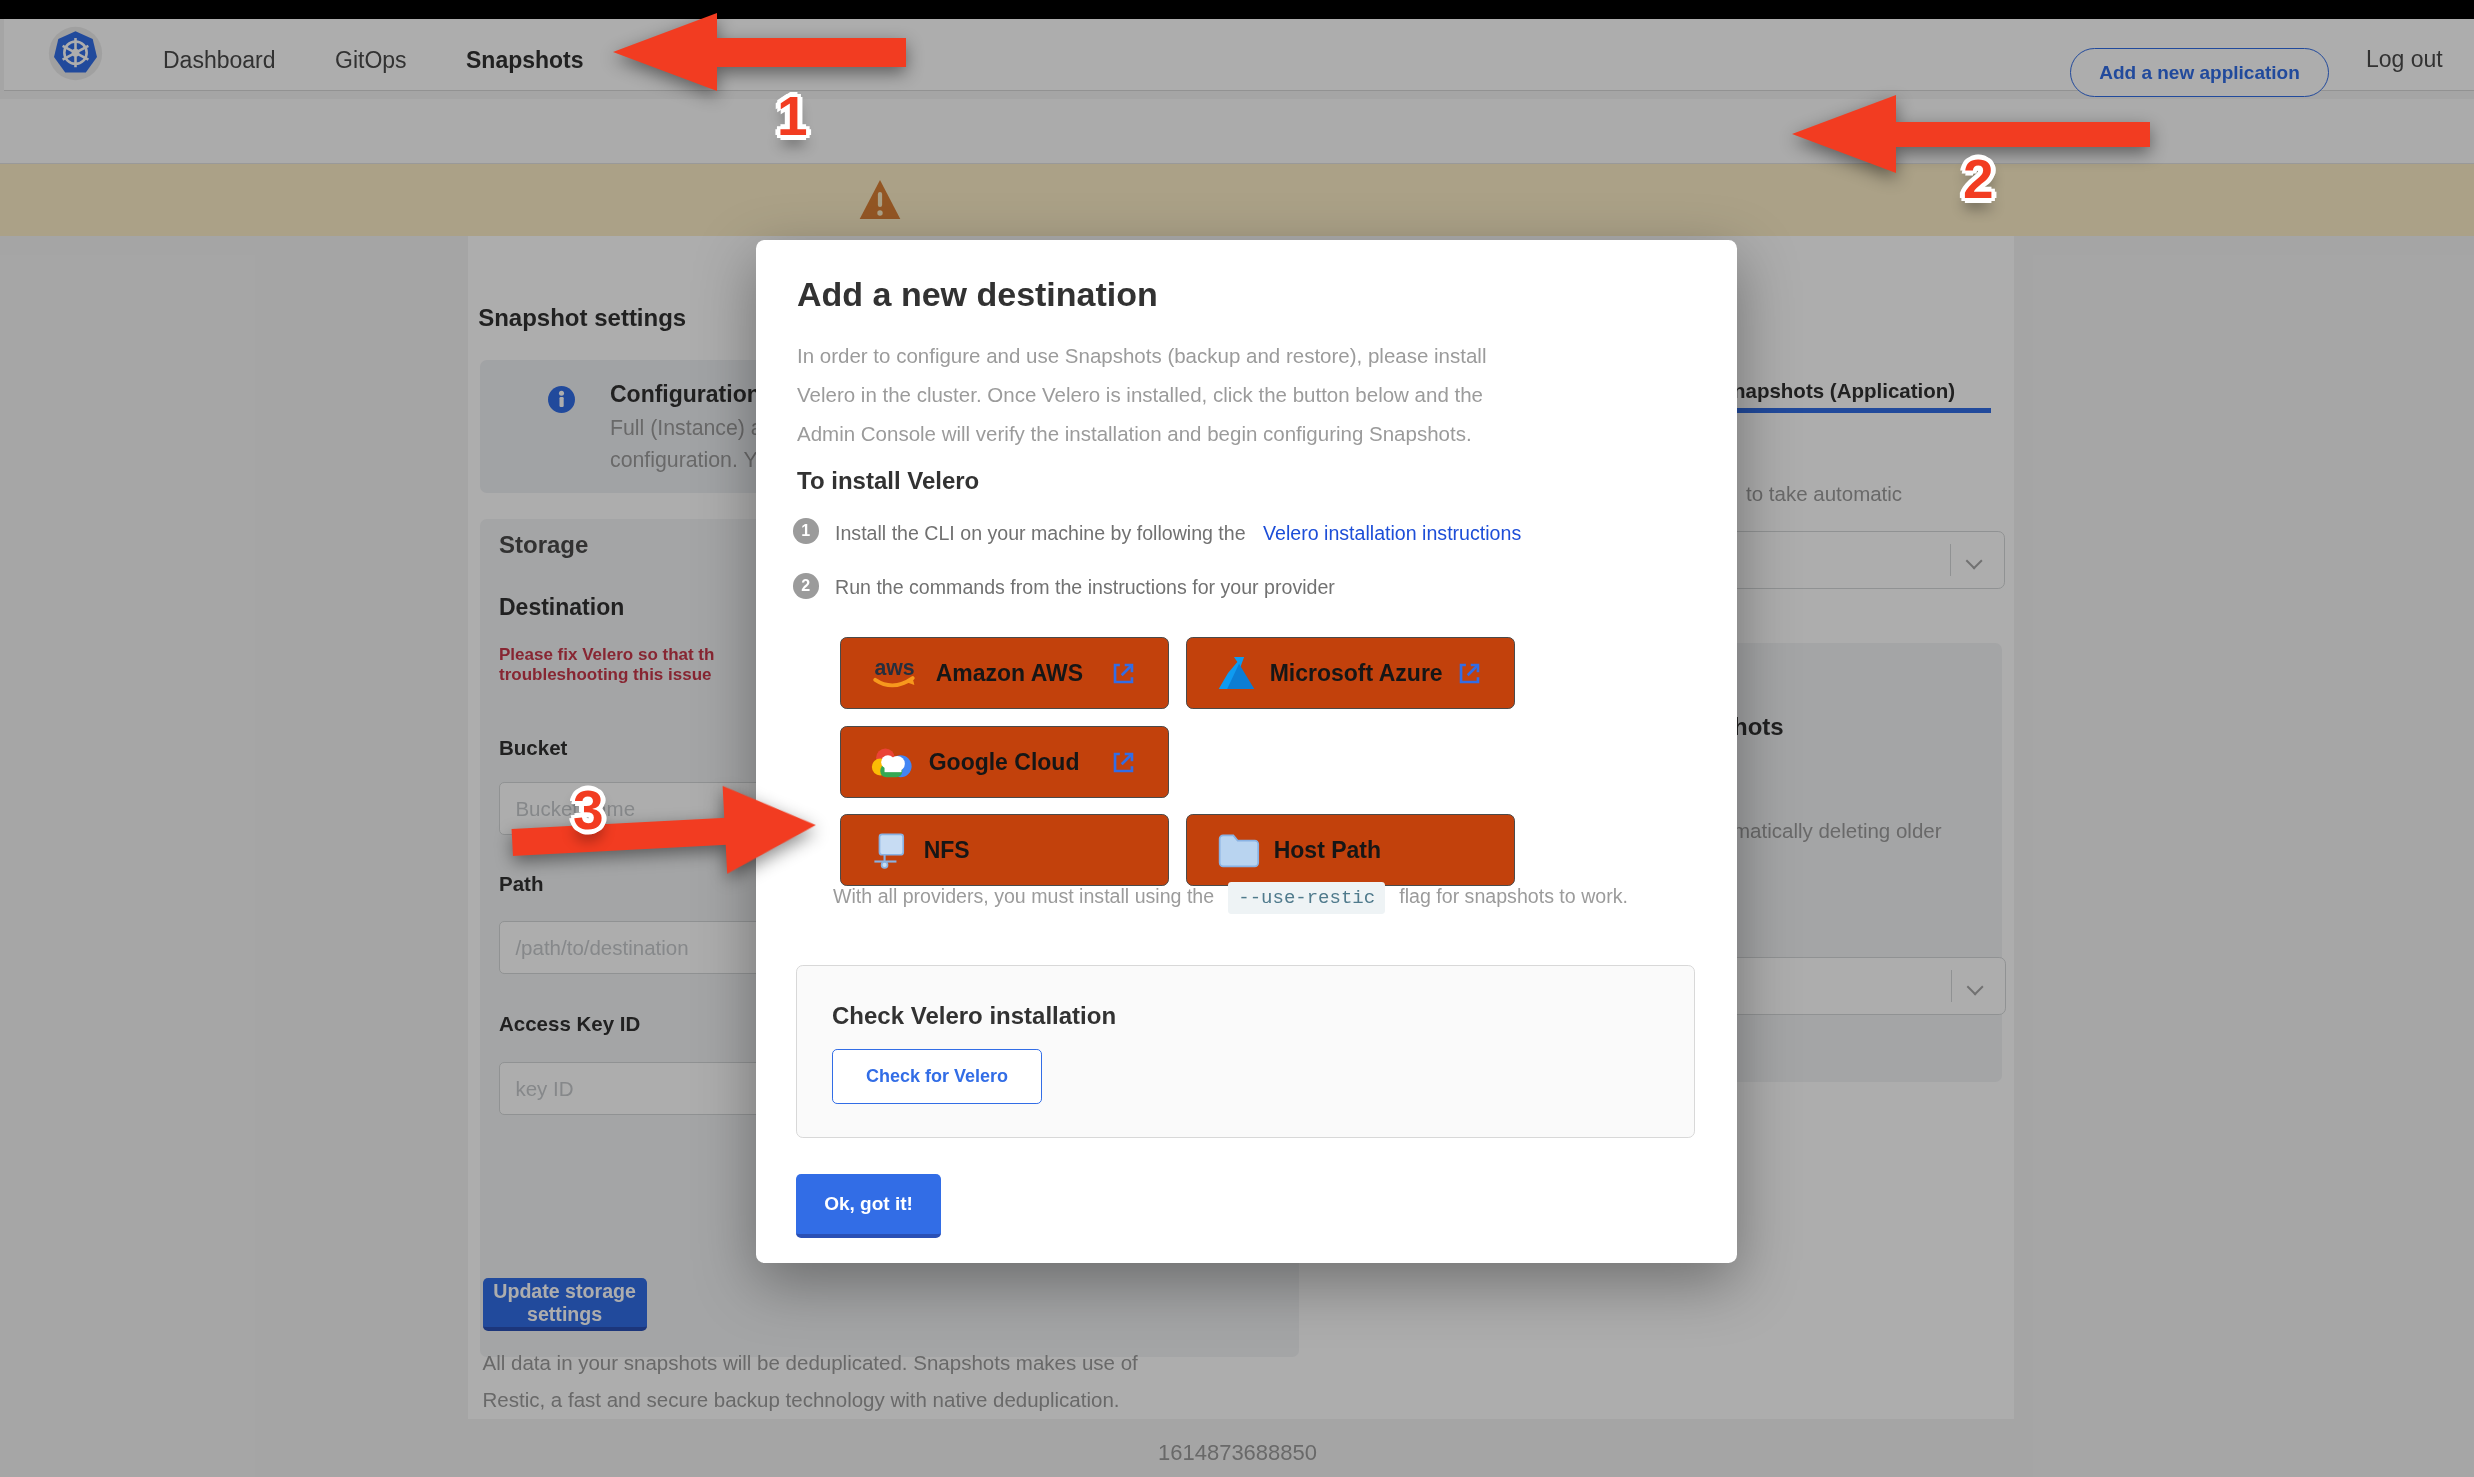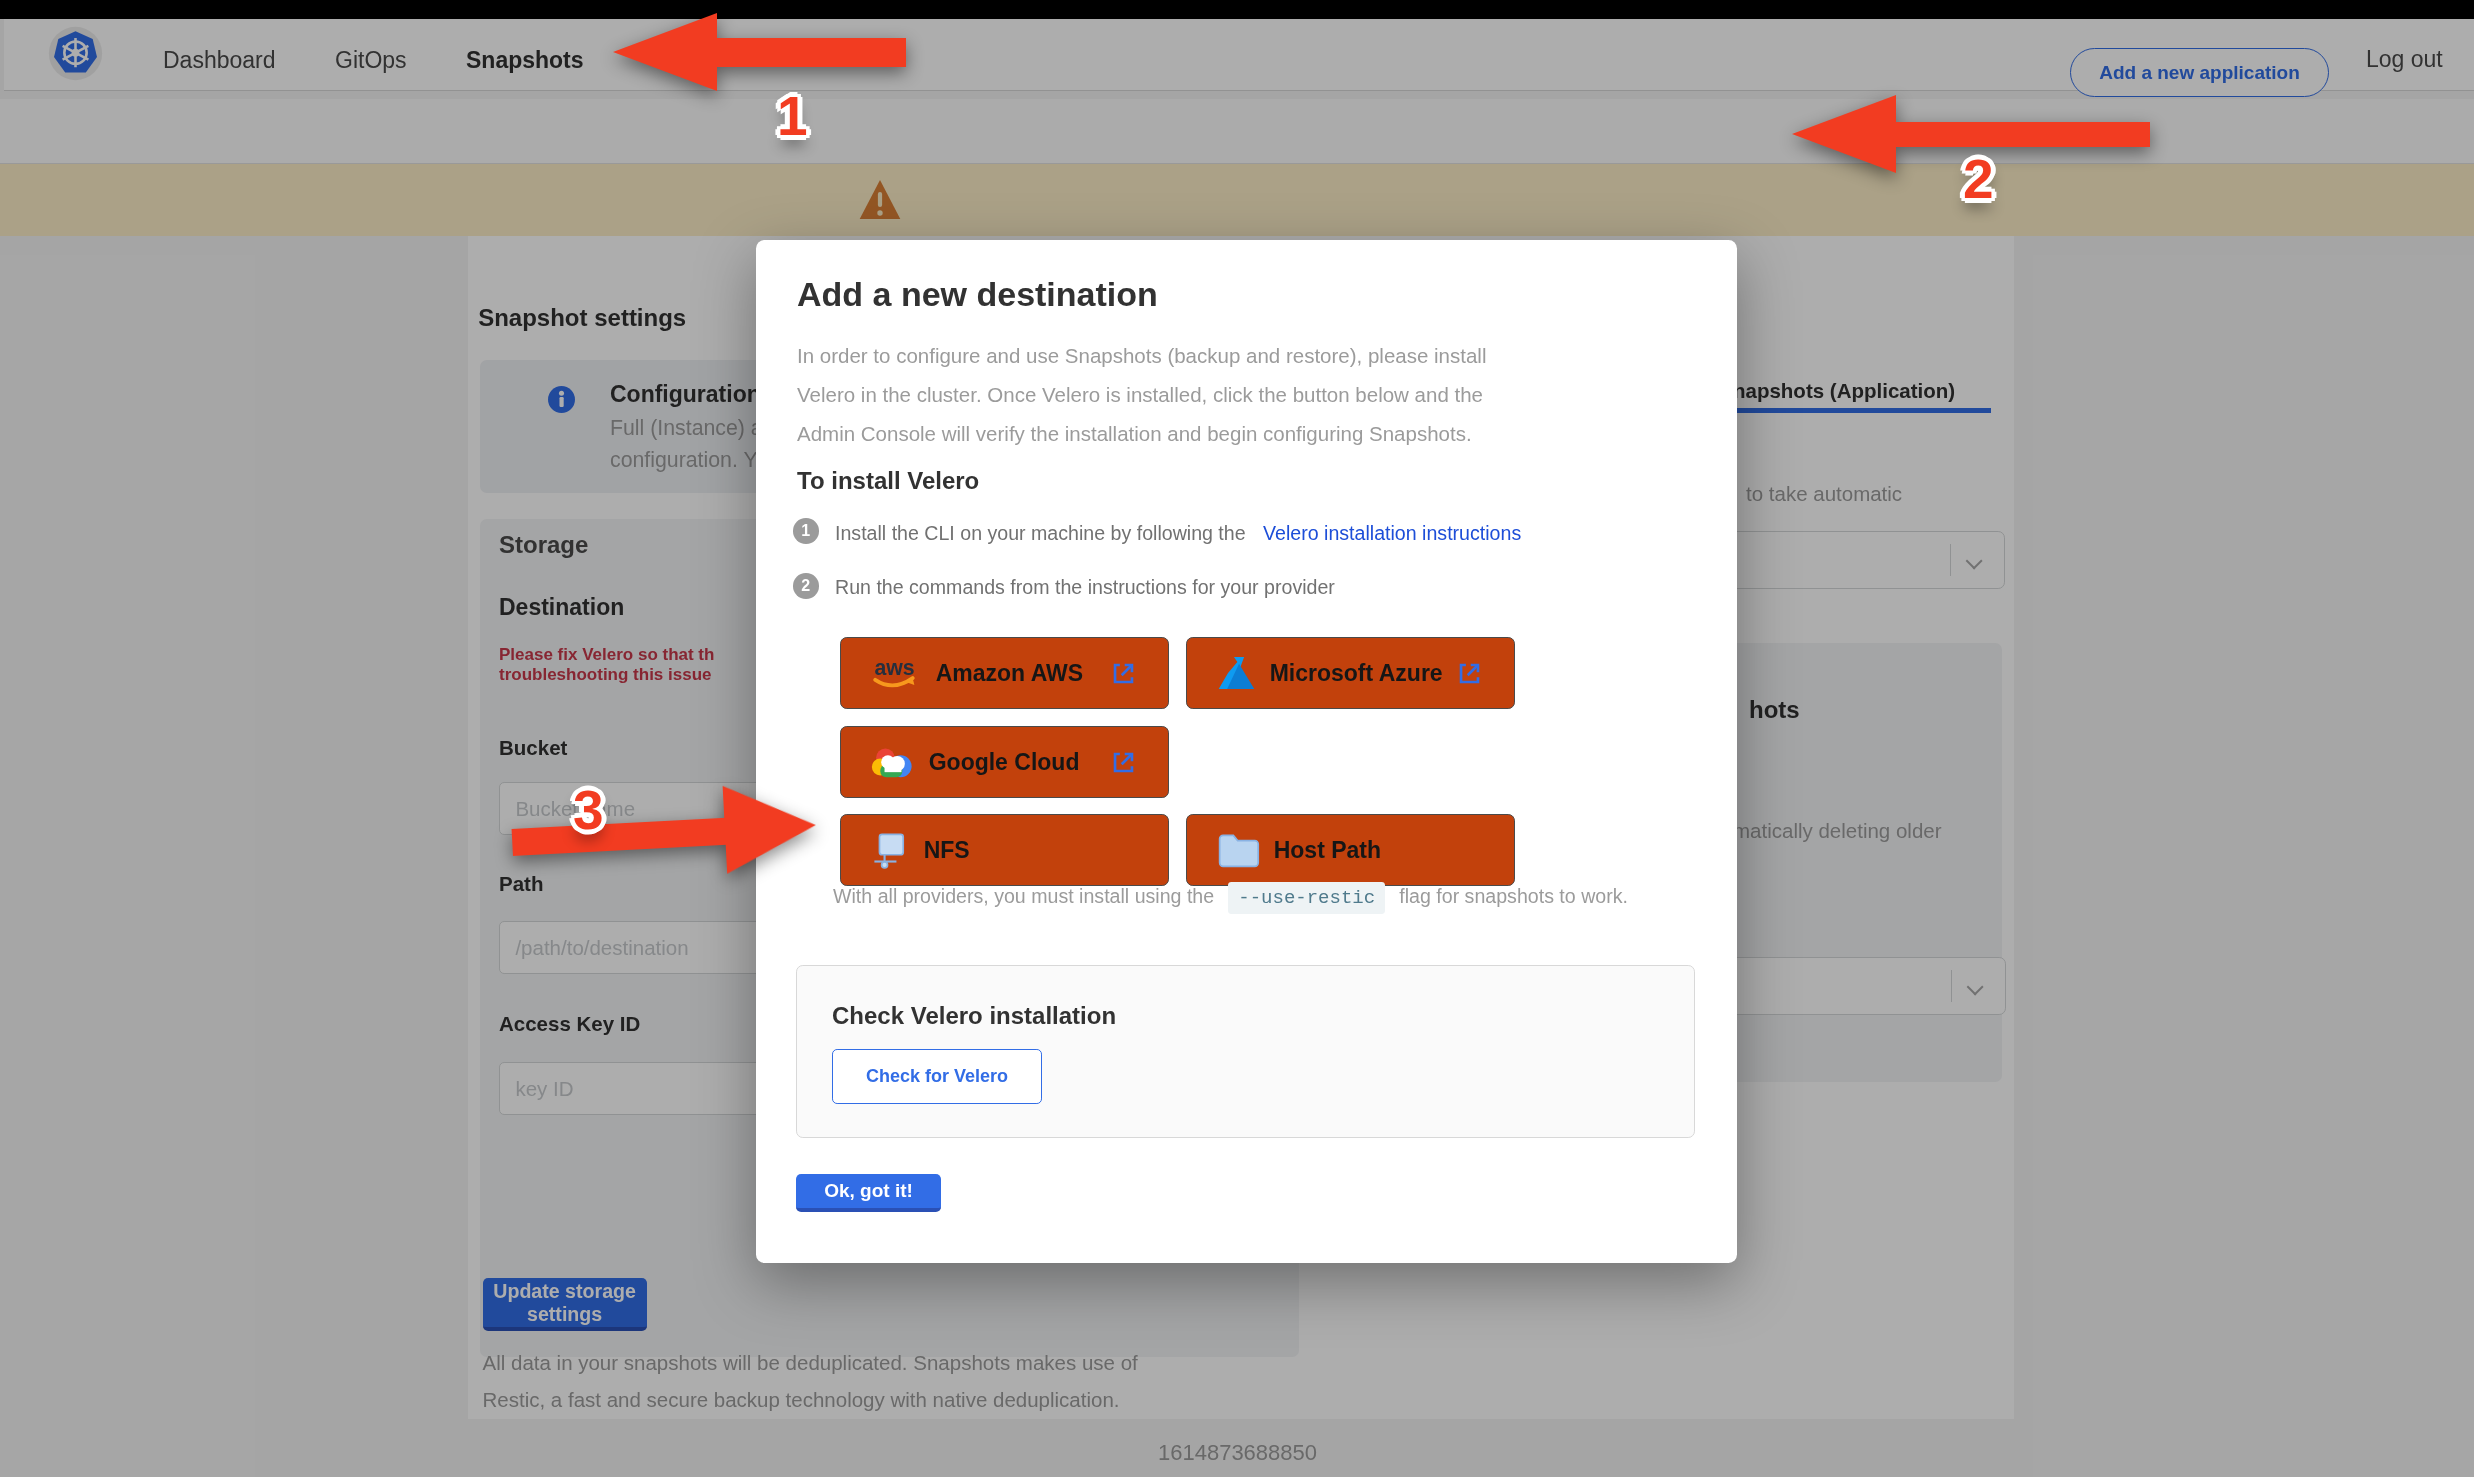--- a/index.html
+++ b/index.html
@@ -169,21 +169,21 @@
     <div class="abs h-dark r-frag" style="left:1265px;top:143px;font-size:20.5px;">napshots (Application)</div>
     <div class="abs" style="left:1265px;top:172px;width:258px;height:5.1px;background:#326de6;"></div>
     <div class="abs gray-line r-frag" style="left:1278px;top:198px;margin-top:48px;">to take automatic</div>
 
     <div class="dropdown" style="left:1196px;top:295px;">
       <div class="dd-divider"></div>
       <div class="chev"></div>
     </div>
 
     <div class="abs" style="left:1154px;top:407px;width:380px;height:439px;background:#f2f3f5;border-radius:6.8px;">
-      <div class="abs h-dark r-frag" style="left:111px;top:53px;font-size:24px;margin-left:16px;">hots</div>
+      <div class="abs h-dark r-frag" style="left:111px;top:70px;font-size:24px;">hots</div>
       <div class="abs gray-line r-frag" style="left:111px;top:176px;">matically deleting older</div>
       <div class="dropdown" style="left:43px;top:314px;background:#fff;">
         <div class="dd-divider"></div>
         <div class="chev"></div>
       </div>
     </div>
   </div>
 
   <div class="abs footer-ts">1614873688850</div>
 
@@ -290,21 +290,21 @@
       <span>With all providers, you must install using the</span>
       <span class="code-chip" style="margin:0 8.5px;">--use-restic</span>
       <span>flag for snapshots to work.</span>
     </div>
 
     <div class="abs checkbox-panel">
       <div class="abs h-dark" style="left:35px;top:36px;font-size:24px;">Check Velero installation</div>
       <button class="btn-outline" style="left:35px;top:83px;width:210px;height:55px;font-size:18px;">Check for Velero</button>
     </div>
 
-    <button class="btn-primary abs" style="left:40px;top:934px;width:145px;height:38px;font-size:19px;">Ok, got it!</button>
+    <button class="btn-primary abs" style="left:40px;top:934px;width:145px;height:64px;font-size:19px;">Ok, got it!</button>
   </div>
 
   <div class="arrow" style="left:613px;top:12.8px;width:294px;height:79px;">
     <div class="head-left" style="left:0;top:0;"></div>
     <div class="shaft" style="left:104px;top:25px;width:189px;height:29px;"></div>
   </div>
   <div class="num" style="left:777px;top:84px;">1</div>
 
   <div class="arrow" style="left:1792px;top:101px;width:358px;height:67px;">
     <div class="head-left" style="left:0;top:-6px;"></div>

